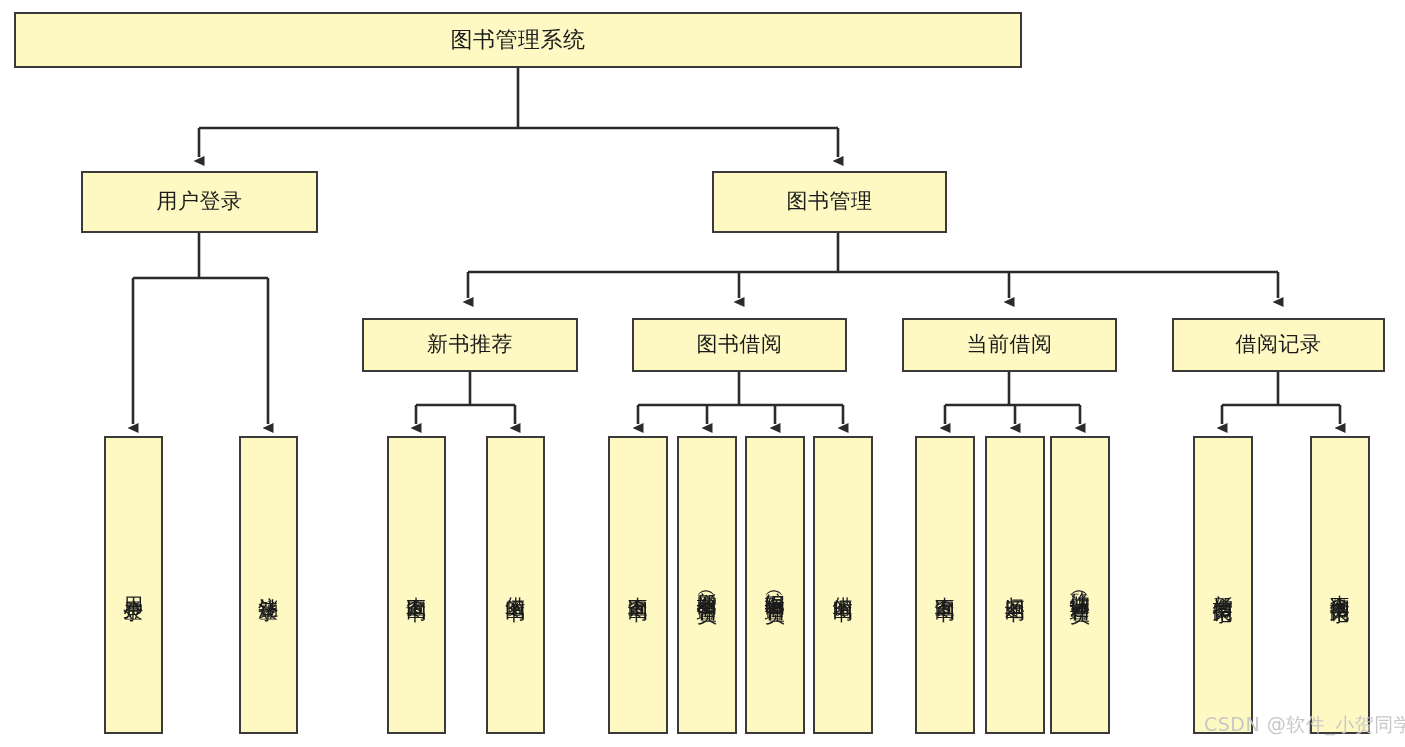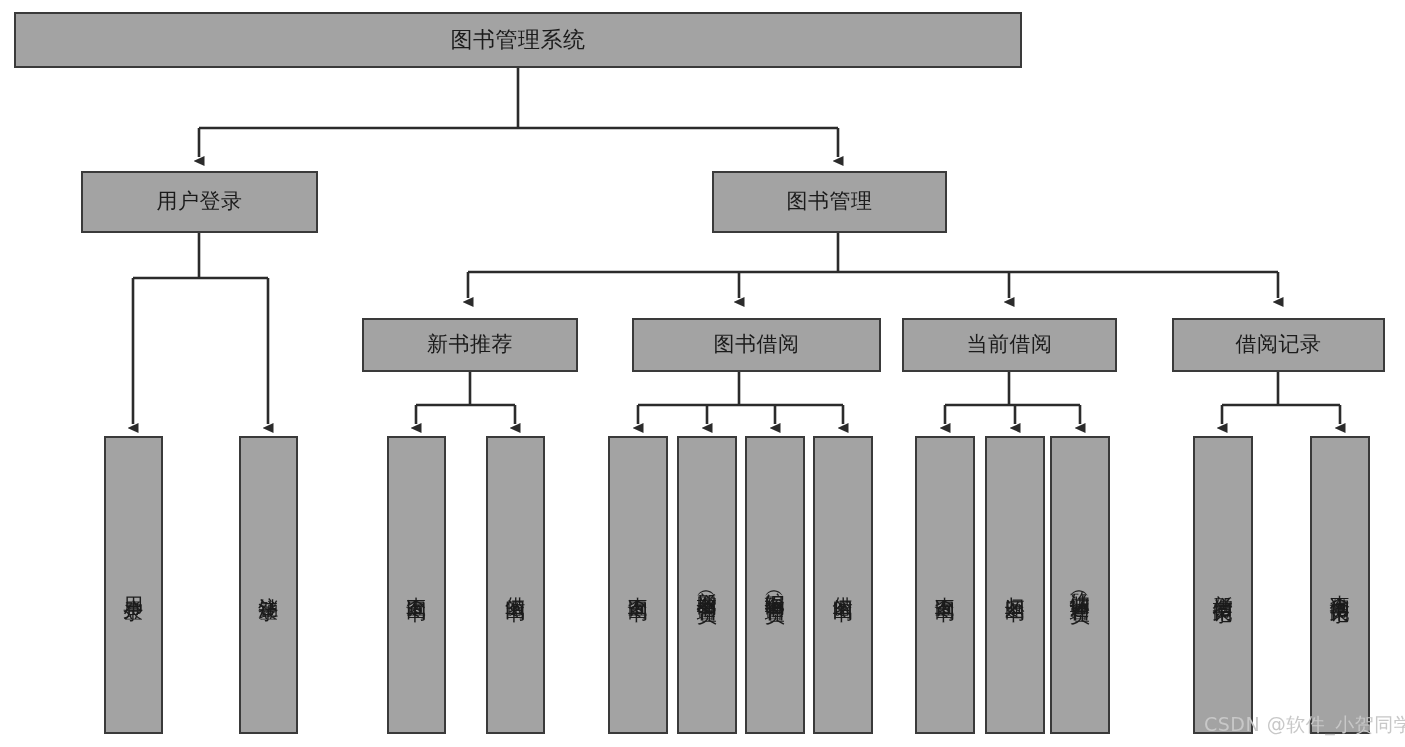--- a/index.html
+++ b/index.html
@@ -21,21 +21,21 @@
   #diagram-svg {
     position: absolute;
     left: 0;
     top: 0;
     width: 1405px;
     height: 747px;
   }
   .node-box {
     position: absolute;
     box-sizing: border-box;
-    background: #a3a3a3;
+    background: #fef9c3;
     border: 2px solid #3a3a3a;
     display: flex;
     align-items: center;
     justify-content: center;
   }
   .node-label {
     color: #1b1b1b;
     font-size: 21px;
     line-height: 1.12;
     letter-spacing: 0.5px;
@@ -122,21 +122,21 @@
   <div class="node-box" style="left:81px; top:171px; width:237px; height:62px;">
     <span class="node-label">用户登录</span>
   </div>
   <div class="node-box" style="left:362px; top:318px; width:216px; height:54px;">
     <span class="node-label">新书推荐</span>
   </div>
 
   <div class="node-box" style="left:712px; top:171px; width:235px; height:62px;">
     <span class="node-label">图书管理</span>
   </div>
-  <div class="node-box" style="left:632px; top:318px; width:249px; height:54px;">
+  <div class="node-box" style="left:632px; top:318px; width:215px; height:54px;">
     <span class="node-label">图书借阅</span>
   </div>
   <div class="node-box" style="left:902px; top:318px; width:215px; height:54px;">
     <span class="node-label">当前借阅</span>
   </div>
   <div class="node-box" style="left:1172px; top:318px; width:213px; height:54px;">
     <span class="node-label">借阅记录</span>
   </div>
 
   <div class="node-box vertical" style="left:104px; top:436px; width:59px; height:298px;">

